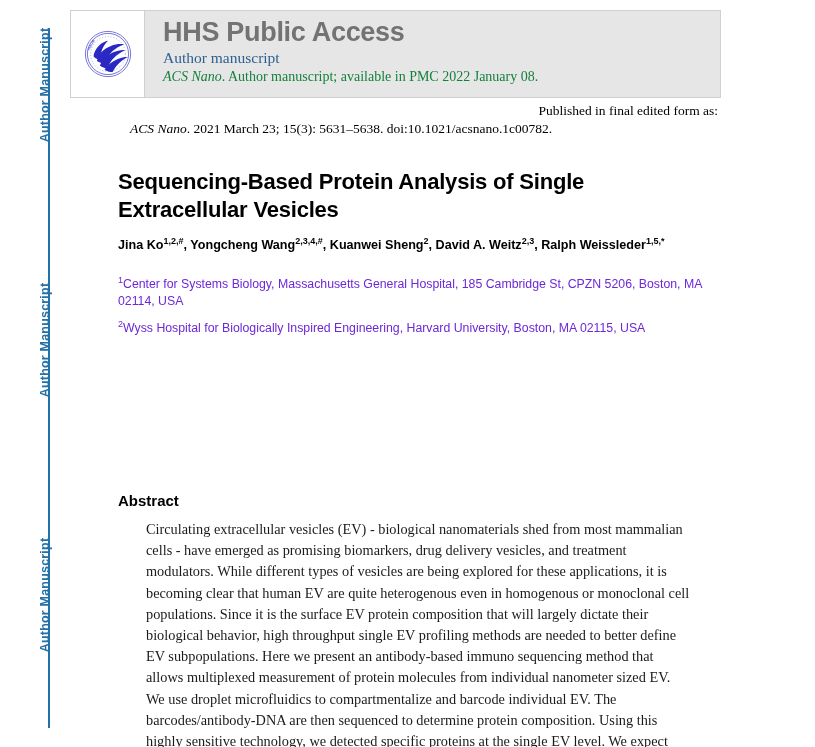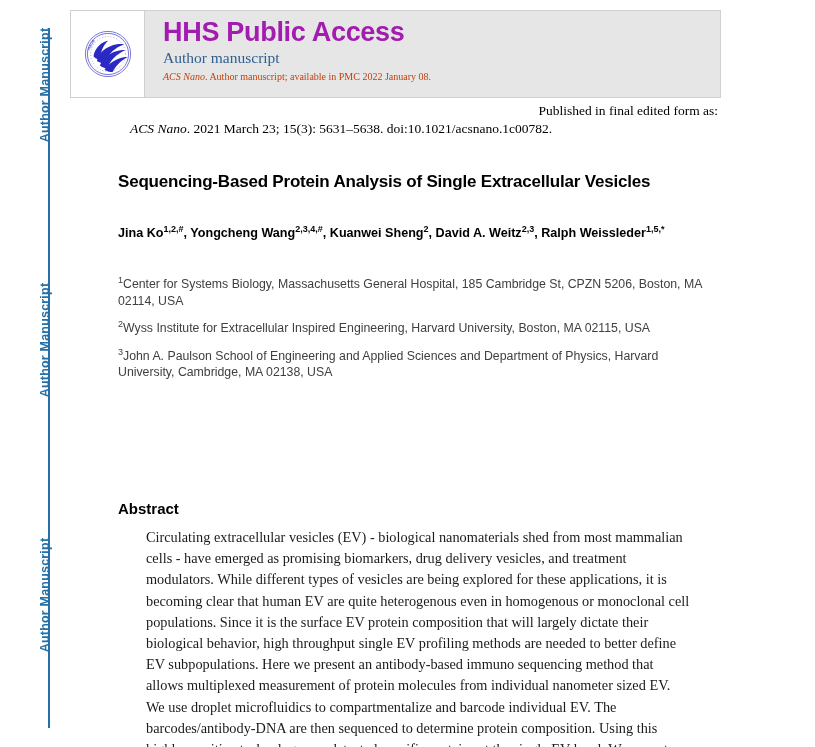--- a/index.html
+++ b/index.html
@@ -86,35 +86,35 @@
     flex: 1;
     padding: 6px 0 0 18px;
     box-sizing: border-box;
   }
   #hhs-banner-title {
     font-family: "Liberation Sans", sans-serif;
     font-size: 27px;
     font-weight: bold;
     line-height: 30px;
     letter-spacing: -0.3px;
-    color: #a21caf;
+    color: #737373;
     margin: 0;
   }
   #hhs-banner-subtitle {
     font-family: "Liberation Serif", serif;
     font-size: 15.5px;
     line-height: 19px;
     color: #2f5f8e;
     margin: 1px 0 0 0;
   }
   #hhs-banner-citation {
     font-family: "Liberation Serif", serif;
-    font-size: 10px;
+    font-size: 14px;
     line-height: 17px;
-    color: #c2410c;
+    color: #15803d;
     margin: 1px 4px 0 0;
   }
   #hhs-banner-citation .journal { font-style: italic; }
 
   
   #published-block {
     position: absolute;
     left: 48px;
     top: 103px;
     width: 600px;
@@ -127,33 +127,33 @@
   #published-citation-line { margin: 1px 0 16px 12px; }
   #published-citation-line .journal { font-style: italic; }
 
   
   #article-title {
     position: absolute;
     left: 48px;
     top: 168px;
     width: 560px;
     font-family: "Liberation Sans", sans-serif;
-    font-size: 17px;
+    font-size: 22px;
     font-weight: bold;
     line-height: 28px;
     letter-spacing: -0.2px;
     color: #000000;
     margin: 0;
   }
 
   
   #author-list {
     position: absolute;
     left: 48px;
-    top: 225px;
+    top: 237px;
     width: 548px;
     font-family: "Liberation Sans", sans-serif;
     font-size: 12.6px;
     font-weight: bold;
     line-height: 17px;
     color: #000000;
   }
   #author-list sup {
     font-size: 9px;
     font-weight: bold;
@@ -163,21 +163,21 @@
 
   
   #affiliations {
     position: absolute;
     left: 48px;
     top: 276px;
     width: 585px;
     font-family: "Liberation Sans", sans-serif;
     font-size: 12.3px;
     line-height: 16.5px;
-    color: #404040;
+    color: #6d28d9;
   }
   .affiliation {
     margin: 0 0 11px 0;
   }
   .affiliation sup {
     font-size: 9px;
     vertical-align: super;
     line-height: 0;
   }
 
@@ -187,21 +187,21 @@
     left: 48px;
     top: 491px;
     width: 600px;
   }
   #abstract-heading {
     font-family: "Liberation Sans", sans-serif;
     font-size: 15px;
     font-weight: bold;
     line-height: 20px;
     color: #000000;
-    margin: 8px 0 8px 0;
+    margin: 0 0 8px 0;
   }
   #abstract-body {
     margin: 0 0 0 28px;
     width: 545px;
     font-family: "Liberation Serif", serif;
     font-size: 14.3px;
     line-height: 21.2px;
     color: #1a1a1a;
     text-align: left;
   }
@@ -250,22 +250,21 @@
     <div id="published-final-line">Published in final edited form as:</div>
     <div id="published-citation-line"><span class="journal">ACS Nano</span><span>. 2021 March 23; 15(3): 5631–5638. doi:10.1021/acsnano.1c00782.</span></div>
   </div>
 
   <h1 id="article-title">Sequencing-Based Protein Analysis of Single Extracellular Vesicles</h1>
 
   <div id="author-list"><span><span>Jina Ko</span><sup>1,2,#</sup><span>, </span></span><span><span>Yongcheng Wang</span><sup>2,3,4,#</sup><span>, </span></span><span><span>Kuanwei Sheng</span><sup>2</sup><span>, </span></span><span><span>David A. Weitz</span><sup>2,3</sup><span>, </span></span><span><span>Ralph Weissleder</span><sup>1,5,*</sup></span></div>
 
   <div id="affiliations">
       <p class="affiliation"><sup>1</sup><span>Center for Systems Biology, Massachusetts General Hospital, 185 Cambridge St, CPZN 5206, Boston, MA 02114, USA</span></p>
-      <p class="affiliation"><sup>2</sup><span>Wyss Institute for Extracellular Inspired Engineering, Harvard University, Boston, MA 02115, USA</span></p>
-      <p class="affiliation"><sup>3</sup><span>John A. Paulson School of Engineering and Applied Sciences and Department of Physics, Harvard University, Cambridge, MA 02138, USA</span></p>
+      <p class="affiliation"><sup>2</sup><span>Wyss Hospital for Biologically Inspired Engineering, Harvard University, Boston, MA 02115, USA</span></p>
     </div>
 
   <div id="abstract-section">
     <h2 id="abstract-heading">Abstract</h2>
     <p id="abstract-body">Circulating extracellular vesicles (EV) - biological nanomaterials shed from most mammalian cells - have emerged as promising biomarkers, drug delivery vesicles, and treatment modulators. While different types of vesicles are being explored for these applications, it is becoming clear that human EV are quite heterogenous even in homogenous or monoclonal cell populations. Since it is the surface EV protein composition that will largely dictate their biological behavior, high throughput single EV profiling methods are needed to better define EV subpopulations. Here we present an antibody-based immuno sequencing method that allows multiplexed measurement of protein molecules from individual nanometer sized EV. We use droplet microfluidics to compartmentalize and barcode individual EV. The barcodes/antibody-DNA are then sequenced to determine protein composition. Using this highly sensitive technology, we detected specific proteins at the single EV level. We expect that this technology can be further adapted for multiplexed protein analysis of any nanoparticle.</p>
   </div>
 
 </div>
 
 </body></html>

